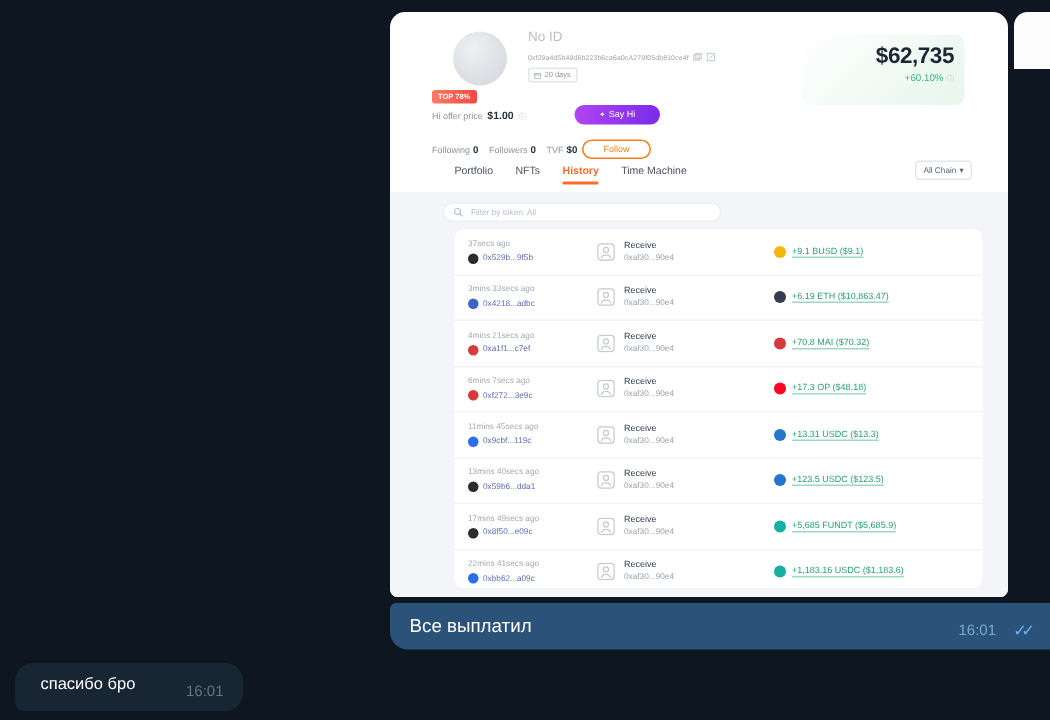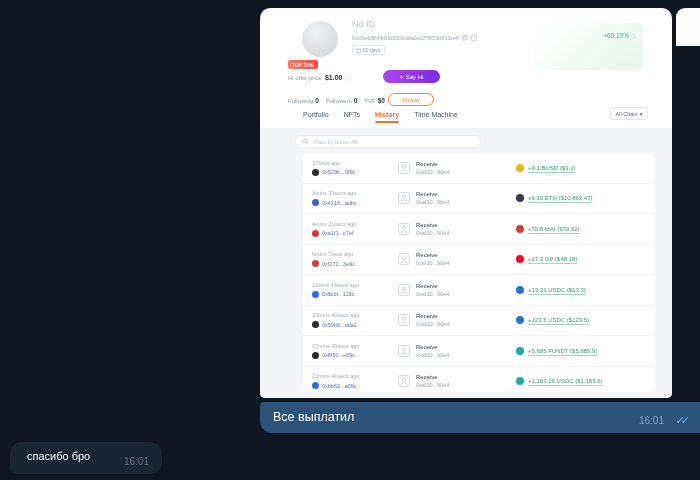--- a/index.html
+++ b/index.html
@@ -125,20 +125,21 @@
       <span>
         <svg width="5" height="5" viewBox="0 0 5 5">
             <rect x="0.5" y="1" width="4" height="3.5" fill="none" stroke="#aeb5bd" stroke-width="0.6"></rect>
             <line x1="0.5" y1="2" x2="4.5" y2="2" stroke="#aeb5bd" stroke-width="0.6"></line>
           </svg>
       </span>
       <span>20 days</span>
     </div>
 
     <div class="balance-box">
+      <div class="balance">$62,735</div>
       <div class="change-row">
         <span>+60.10%</span>
         <span class="ico-info">ⓘ</span>
       </div>
     </div>
 
     <div class="rank">TOP 78%</div>
 
     <div class="offer-row">
       <span>Hi offer price</span>

